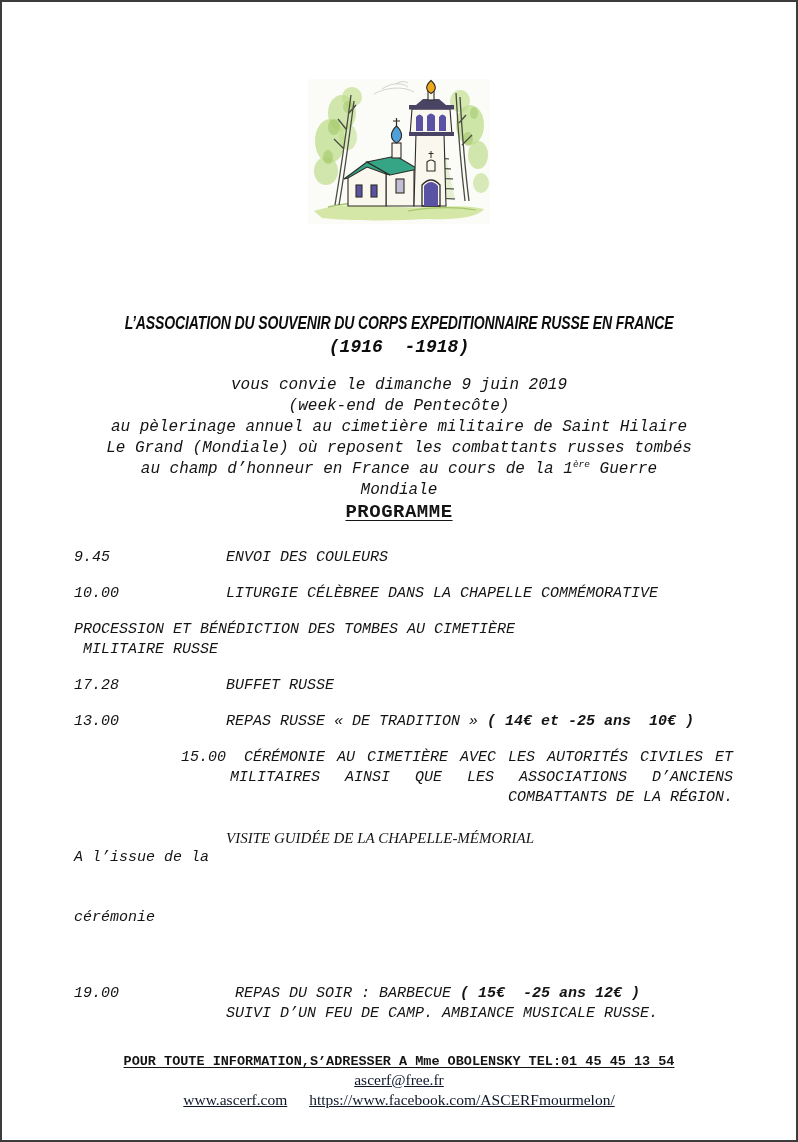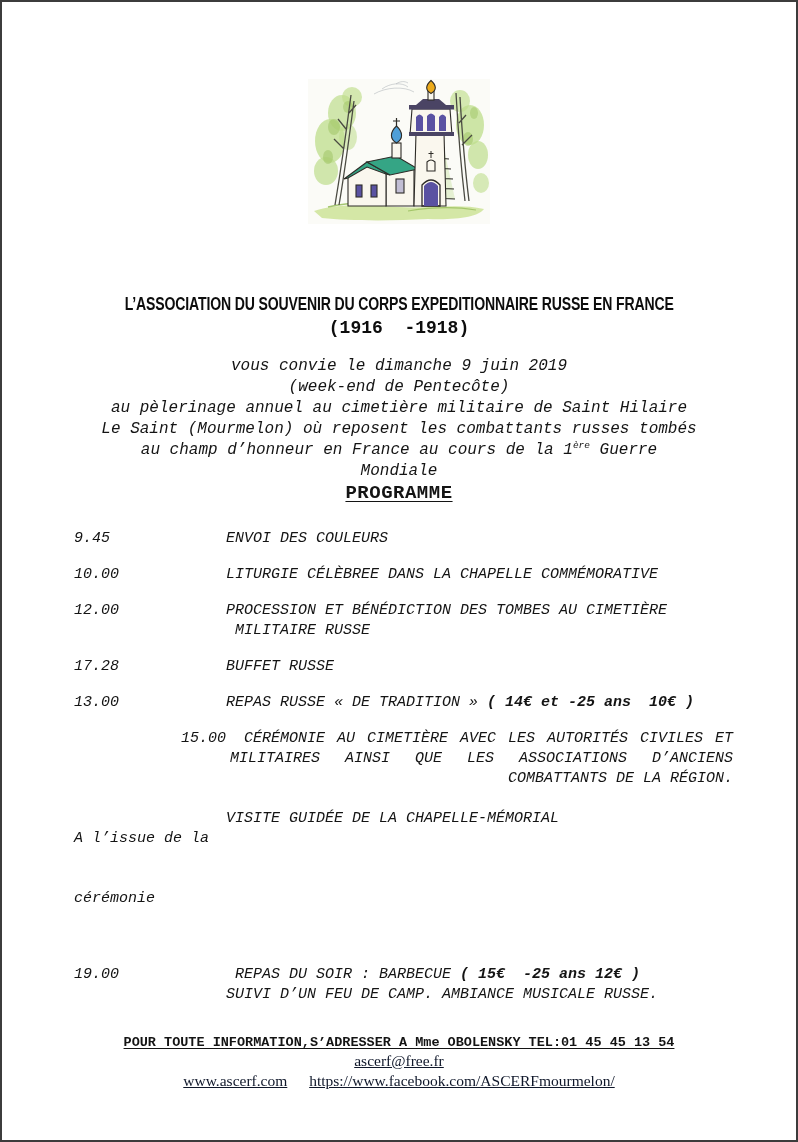--- a/index.html
+++ b/index.html
@@ -8,21 +8,21 @@
     border:2px solid #3c3c3c;
     background:#ffffff; position:relative; overflow:hidden;
     font-family:"Liberation Mono", monospace; color:#141414;
   }
 
   
   .figure { width:182px; height:145px; margin:77px auto 0; }
   .figure svg { display:block; width:182px; height:145px; }
 
   
-  .title { margin-top:69px; text-align:center; color:#0d0d0d; }
+  .title { margin-top:88px; text-align:center; color:#0d0d0d;font-style:italic; }
   .title-l1 {
     display:inline-block; white-space:nowrap;
     font-family:"Liberation Sans", sans-serif; font-weight:bold;
     font-size:18.5px; letter-spacing:-0.2px;
     transform:scaleX(0.76); transform-origin:50% 50%;
   }
   .title-l2 {
     font-family:"Liberation Mono", monospace; font-weight:bold;
     font-size:18px; margin-top:3px; white-space:pre;
   }
@@ -44,21 +44,21 @@
   .program { margin:25px 63px 0 72px; font-style:italic;
              font-size:15px; line-height:20px; }
   .row { display:flex; margin-bottom:16px; }
   .row.no-gap { margin-bottom:0;text-align:right; }
   .time { width:152px; flex:none; white-space:pre; }
   .desc { flex:1; min-width:0; }
   .desc div { white-space:pre; }
   .b { font-weight:bold; }
   .just1 { word-spacing:3px; }
   .just2 { word-spacing:16px; }
-  .desc.shift { padding-top:20px; }
+  .desc.shift { padding-top:20px;font-family:Liberation Serif, serif; }
 
   
   .footer { margin-top:30px; text-align:center; }
   .footer-info {
     font-weight:bold; font-size:13.5px; white-space:pre;
     text-decoration:underline; text-underline-offset:2px;
   }
   .footer-links { font-family:"Liberation Serif", serif; font-size:15.5px;
                   margin-top:2px; line-height:18px; }
   .footer-links a { color:#0f172a; text-decoration:underline; cursor:pointer; }
@@ -162,21 +162,21 @@
 
   <div class="title">
     <span class="title-l1">L’ASSOCIATION DU SOUVENIR DU CORPS EXPEDITIONNAIRE RUSSE EN FRANCE</span>
     <div class="title-l2">(1916  -1918)</div>
   </div>
 
   <div class="invite">
     <div>vous convie le dimanche 9 juin 2019</div>
     <div>(week-end de Pentecôte)</div>
     <div>au pèlerinage annuel au cimetière militaire de Saint Hilaire</div>
-    <div>Le Saint (Mourmelon) où reposent les combattants russes tombés</div>
+    <div>Le Grand (Mondiale) où reposent les combattants russes tombés</div>
     <div><span>au champ d’honneur en France au cours de la 1</span><sup>ère</sup><span> Guerre</span></div>
     <div>Mondiale</div>
   </div>
 
   <div class="prog-heading">
     <span>PROGRAMME</span>
   </div>
 
   <div class="program">
 
@@ -188,21 +188,20 @@
     </div>
 
     <div class="row">
       <div class="time">10.00</div>
       <div class="desc">
           <div>LITURGIE CÉLÈBREE DANS LA CHAPELLE COMMÉMORATIVE</div>
         </div>
     </div>
 
     <div class="row">
-      <div class="time">12.00</div>
       <div class="desc">
         <div>PROCESSION ET BÉNÉDICTION DES TOMBES AU CIMETIÈRE</div>
         <div> MILITAIRE RUSSE</div>
       </div>
     </div>
 
     <div class="row">
       <div class="time">17.28</div>
       <div class="desc">
           <div>BUFFET RUSSE</div>

